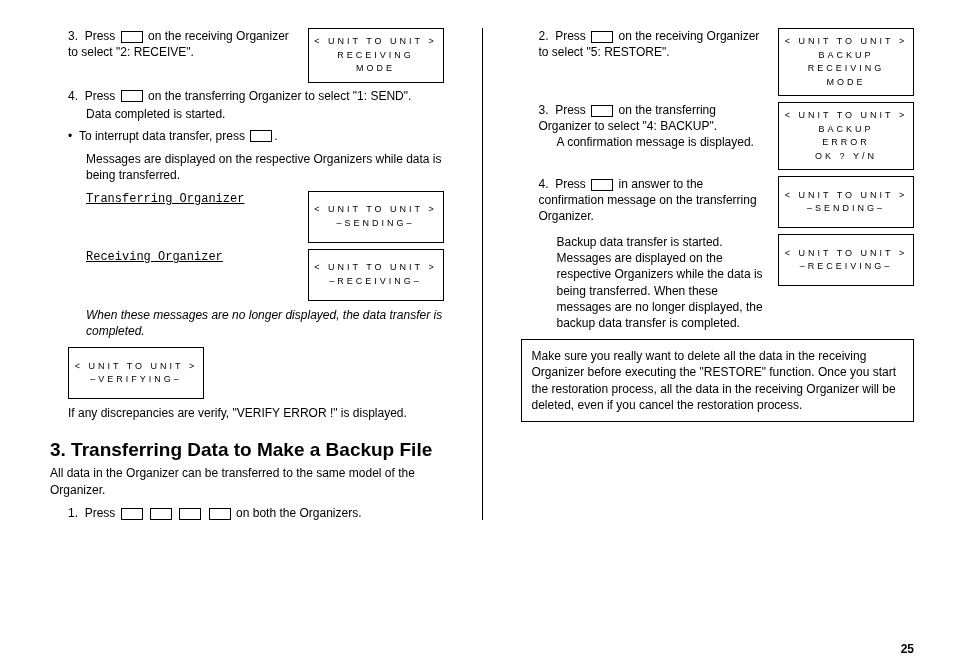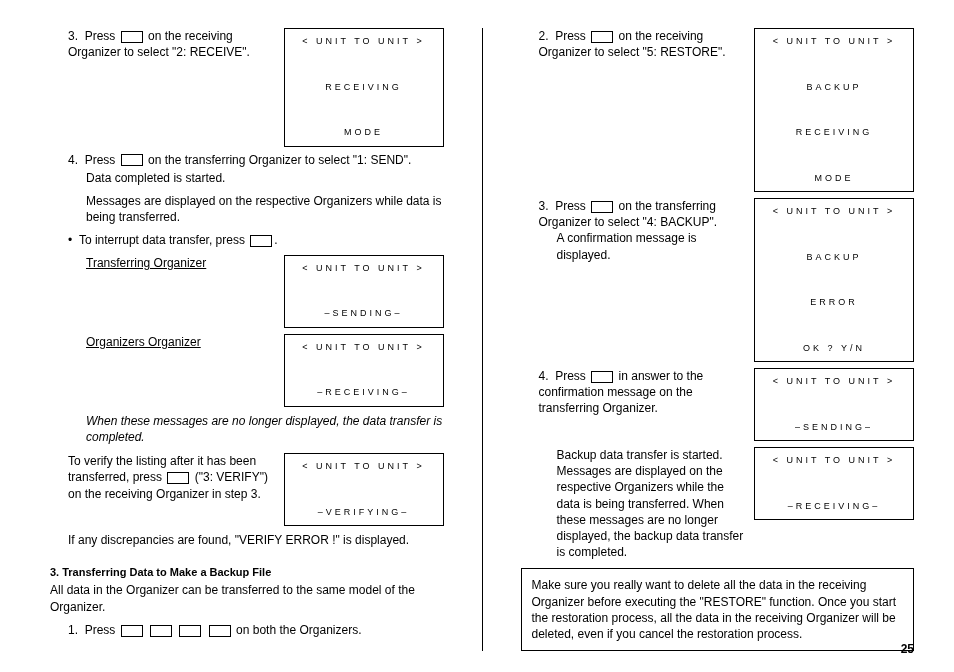--- a/index.html
+++ b/index.html
@@ -34,41 +34,40 @@
   .key {
     display: inline-block;
     width: 22px;
     height: 12px;
     border: 1px solid #000;
     vertical-align: middle;
     margin: 0 2px;
   }
   .display-box {
     border: 1px solid #000;
-    width: 160px;
+    width: 136px;
     min-height: 52px;
     display: flex;
     flex-direction: column;
     align-items: center;
     justify-content: center;
     font-family: Arial, sans-serif;
     font-size: 9px;
     letter-spacing: 3px;
     line-height: 1.5;
     text-align: center;
     padding: 6px 2px;
     flex-shrink: 0;
-    gap: 32px;
   }
   .display-box.tall { min-height: 60px; }
-  .underline { text-decoration: underline; }
+  .underline { text-decoration: underline; font-family: Liberation Mono, monospace; }
   h3.section {
     font-family: Arial, Helvetica, sans-serif;
     font-weight: bold;
-    font-size: 11px;
+    font-size: 19px;
     margin-top: 18px;
     margin-bottom: 4px;
   }
   .note-box {
     border: 1px solid #000;
     padding: 8px 10px;
     line-height: 1.35;
     margin-top: 8px;
   }
   .page-num {
@@ -104,58 +103,53 @@
     </div>
 
     <div class="indent mb4">
       4. &nbsp;<span>Press</span>
       <span class="key"></span>
       <span>on the transferring Organizer to select "1: SEND".</span>
     </div>
 
     <div class="indent mb8" style="padding-left:36px;">Data completed is started.</div>
 
-    <div class="indent mb8" style="padding-left:36px; line-height:1.35;">Messages are displayed on the respective Organizers while data is being transferred.</div>
-
     <div class="indent mb8">
       •&nbsp;&nbsp;<span>To interrupt data transfer, press</span>
       <span class="key"></span><span>.</span>
     </div>
 
+    <div class="indent mb8" style="padding-left:36px; line-height:1.35;">Messages are displayed on the respective Organizers while data is being transferred.</div>
+
     <div class="row" style="padding-left:36px;">
       <div class="text-block underline">Transferring Organizer</div>
       <div class="display-box">
         <div>&lt; UNIT TO UNIT &gt;</div>
         <div>–SENDING–</div>
       </div>
     </div>
 
     <div class="row" style="padding-left:36px; margin-top:6px;">
-      <div class="text-block underline">Organizers Organizer</div>
+      <div class="text-block underline">Receiving Organizer</div>
       <div class="display-box">
         <div>&lt; UNIT TO UNIT &gt;</div>
         <div>–RECEIVING–</div>
       </div>
     </div>
 
     <div class="mb8" style="padding-left:36px; line-height:1.35; margin-top:6px;font-style:italic;">When these messages are no longer displayed, the data transfer is completed.</div>
 
     <div class="row indent">
-      <div class="text-block">
-        <span>To verify the listing after it has been transferred, press</span>
-        <span class="key"></span>
-        <span>("3: VERIFY") on the receiving Organizer in step 3.</span>
-      </div>
       <div class="display-box">
         <div>&lt; UNIT TO UNIT &gt;</div>
         <div>–VERIFYING–</div>
       </div>
     </div>
 
-    <div class="indent mb8" style="line-height:1.35; margin-top:6px;">If any discrepancies are found, "VERIFY ERROR !" is displayed.</div>
+    <div class="indent mb8" style="line-height:1.35; margin-top:6px;">If any discrepancies are verify, "VERIFY ERROR !" is displayed.</div>
 
     <h3 class="section">3. Transferring Data to Make a Backup File</h3>
     <div class="indent mb8" style="padding-left:0; line-height:1.35;">All data in the Organizer can be transferred to the same model of the Organizer.</div>
 
     <div class="indent">
       1. &nbsp;<span>Press</span>
       <span class="key"></span>
       <span class="key"></span>
       <span class="key"></span>
       <span class="key"></span>

